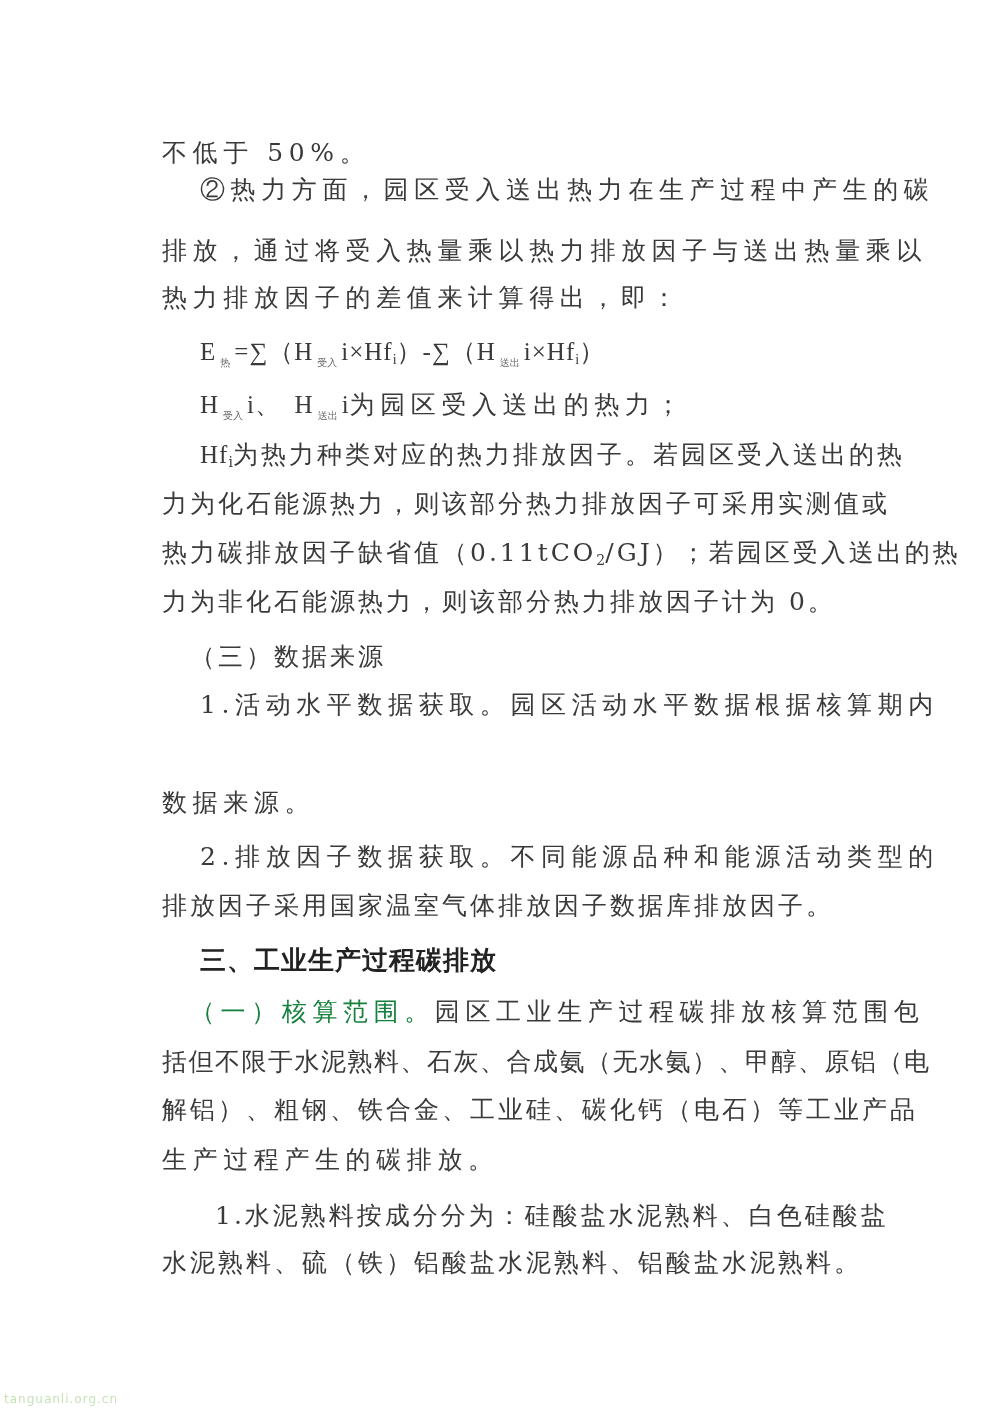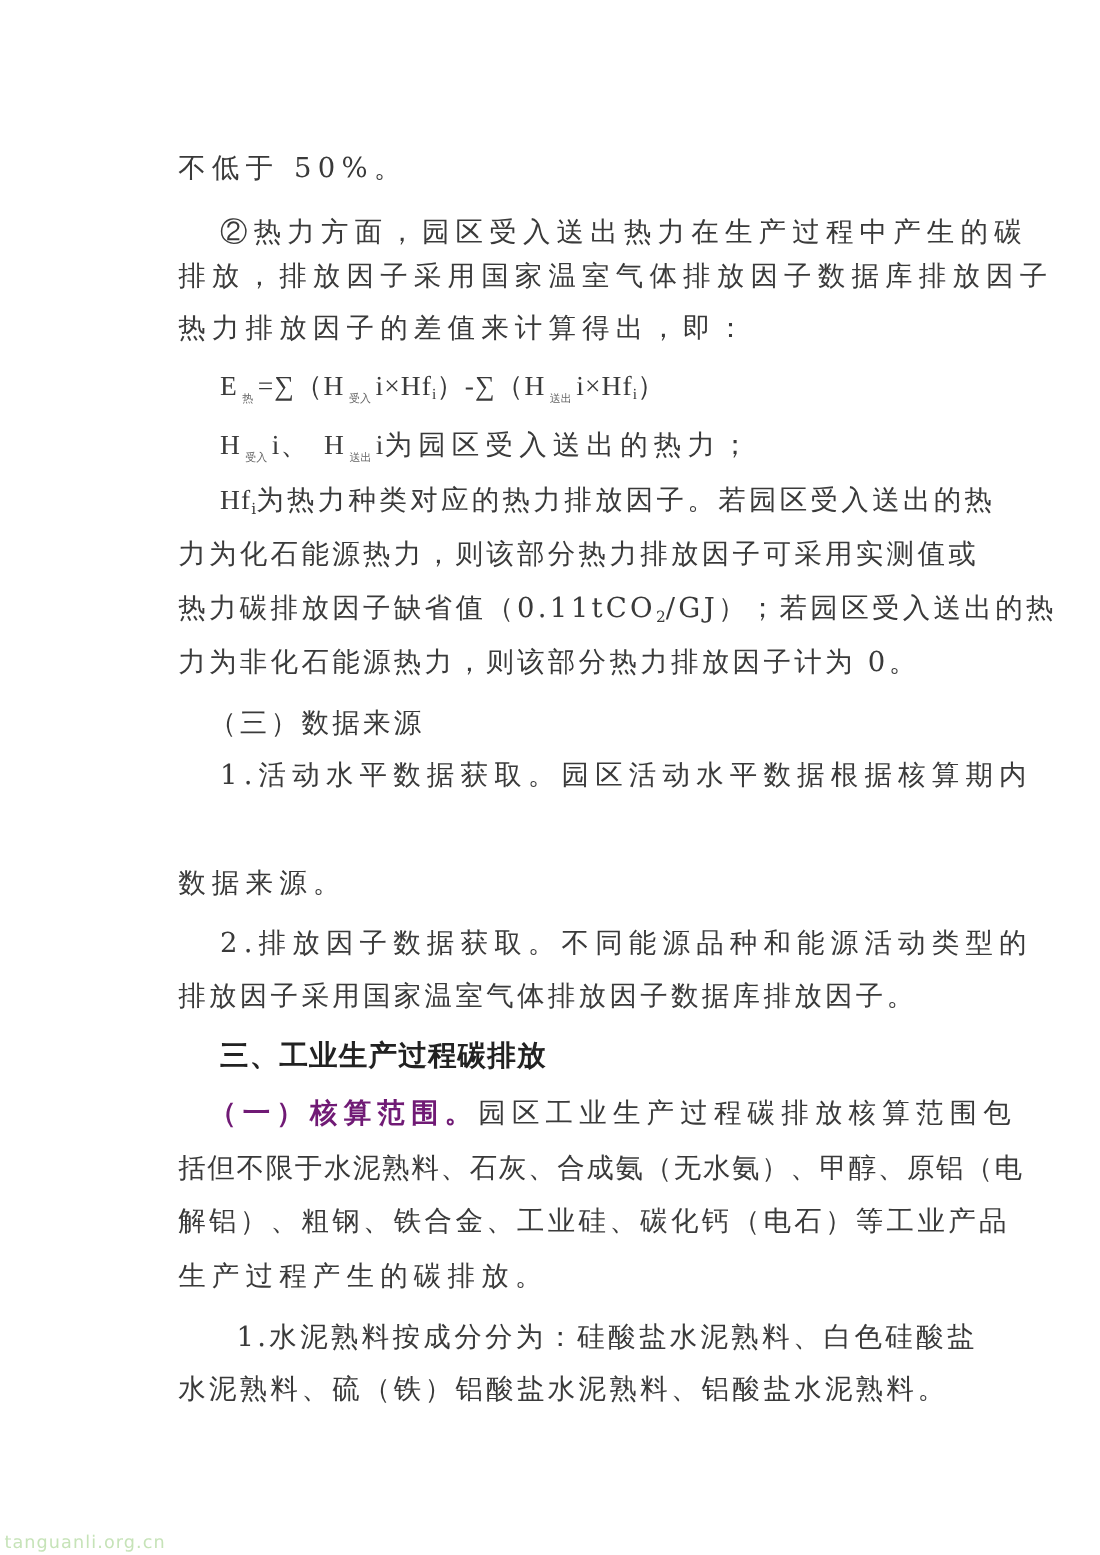--- a/index.html
+++ b/index.html
@@ -8,40 +8,40 @@
     font-family: "DejaVu Serif", "Liberation Serif", serif; color: #3a3a3a;
   }
   .page { position: absolute; left: 0; top: 0; width: 1000px; height: 1414px; }
   .line {
     position: absolute; left: 162px; width: 690px; white-space: nowrap;
     font-size: 25px; line-height: 32px; letter-spacing: 5.6px;
   }
   .indent { left: 200px; width: 652px; }
   .tight { letter-spacing: 3px; }
   .heading {
-    font-family: Liberation Serif, serif; font-weight: bold;
+    font-family: Liberation Sans, sans-serif; font-weight: bold;
     color: #222; letter-spacing: 1px; font-size: 26px;
   }
-  .subhead-strong { font-weight: bold; color: #701a75; text-align: center; }
+  .subhead-strong { font-weight: normal; color: #15803d; text-align: center; }
   .sub { font-size: 10px; letter-spacing: 0; position: relative; top: 6px; margin: 0 4px; color: #666; }
   .si { font-size: 14px; letter-spacing: 0; position: relative; top: 4px; }
   .formula { font-family: "Liberation Serif", "DejaVu Serif", serif; letter-spacing: 1px; }
   .watermark {
     position: absolute; left: 4px; top: 1392px; font-family: "DejaVu Sans", sans-serif;
-    font-size: 16px; color: #c6e3b8; letter-spacing: 1px;
+    font-size: 12px; color: #c6e3b8; letter-spacing: 1px;
   }
 </style>
 </head>
 <body>
 
 <div class="page">
 
   <div class="line" style="top:137px">不低于 50%。</div>
-  <div class="line indent" style="top:195px">②热力方面，园区受入送出热力在生产过程中产生的碳</div>
-  <div class="line" style="top:235px">排放，排放因子采用国家温室气体排放因子数据库排放因子</div>
+  <div class="line indent" style="top:174px">②热力方面，园区受入送出热力在生产过程中产生的碳</div>
+  <div class="line" style="top:235px">排放，通过将受入热量乘以热力排放因子与送出热量乘以</div>
   <div class="line" style="top:282px">热力排放因子的差值来计算得出，即：</div>
 
   <div class="line indent formula" style="top:336px">
     <span>E</span><span class="sub">热</span><span>=∑（H</span><span class="sub">受入</span><span>i×Hf</span><span class="si">i</span><span>）-∑（H</span><span class="sub">送出</span><span>i×Hf</span><span class="si">i</span><span>）</span>
   </div>
 
   <div class="line indent" style="top:389px">
     <span class="formula">H</span><span class="sub">受入</span><span class="formula">i、</span> <span class="formula">H</span><span class="sub">送出</span><span class="formula">i</span><span>为园区受入送出的热力；</span>
   </div>
 

